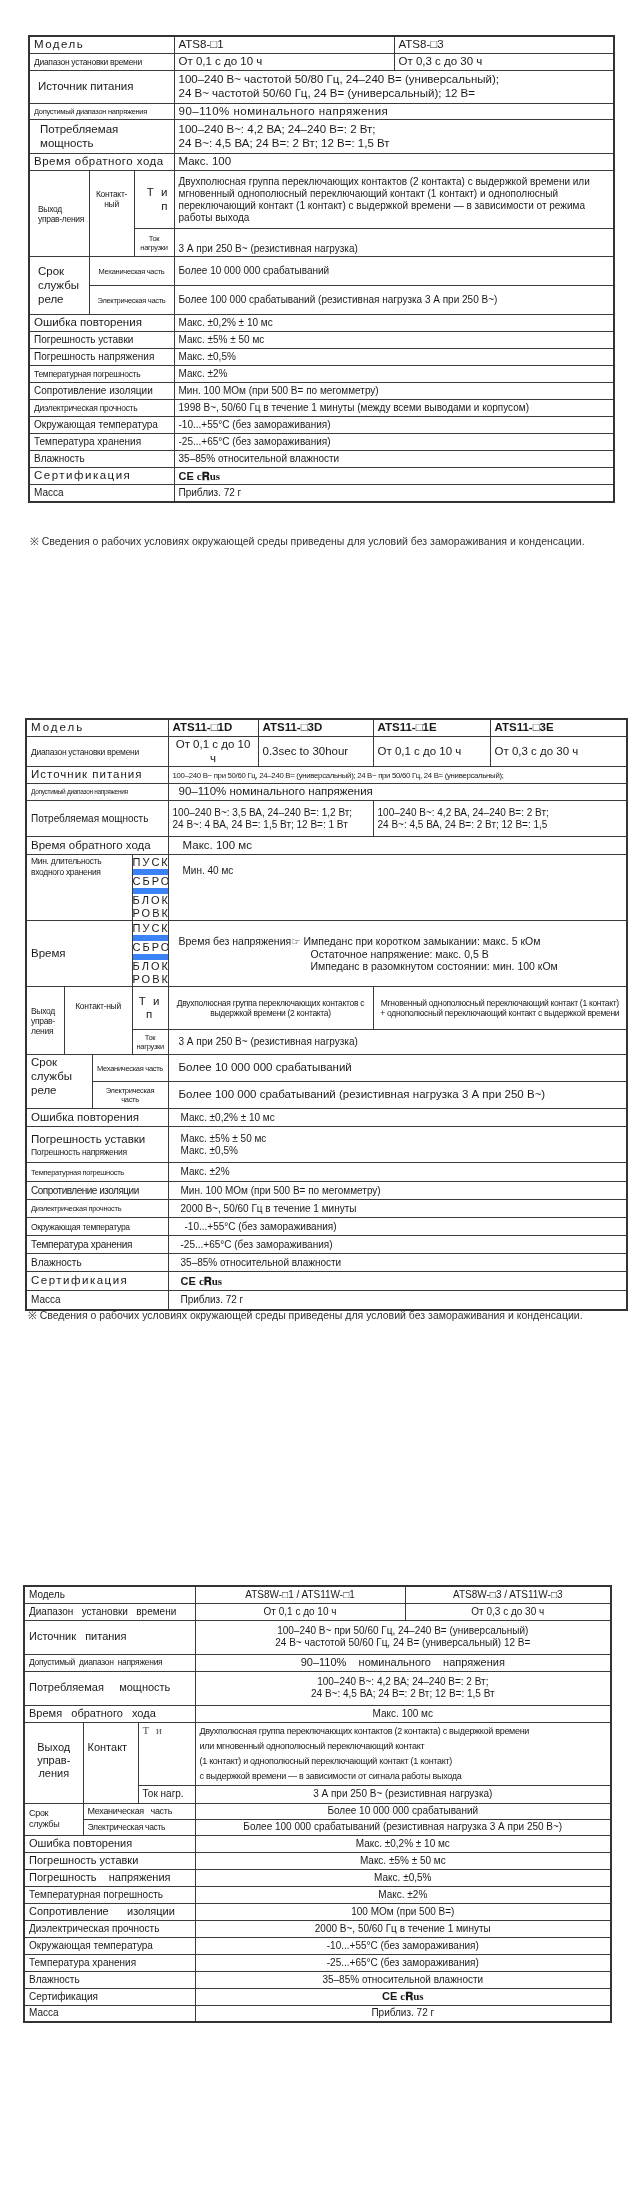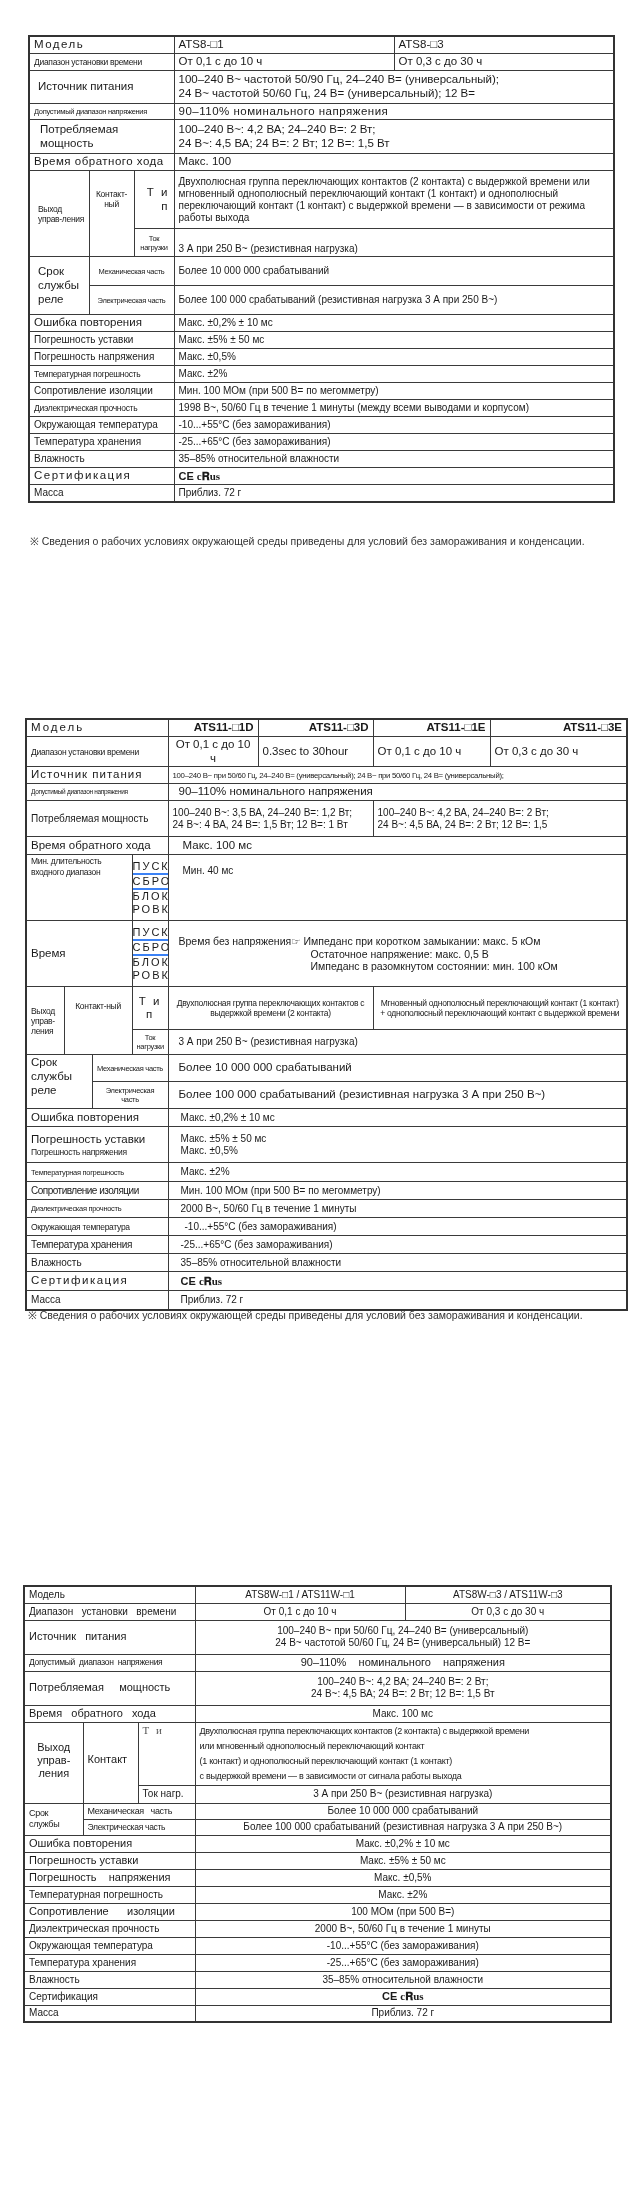--- a/index.html
+++ b/index.html
@@ -10,29 +10,29 @@
        line-height:1.2; overflow:hidden; }
   .t1 { left:28px; top:35px; width:585px; font-size:11.5px; }
   .t2 { left:25px; top:718px; width:601px; font-size:11.5px; }
   .t3 { left:23px; top:1585px; width:587px; font-size:11px; }
   .outer { border:2px solid #333; }
   .sm { font-size:8.5px; letter-spacing:-0.3px; }
   .xs { font-size:7.5px; letter-spacing:-0.3px; }
   .md { font-size:10px; }
   .spaced { letter-spacing:2px; }
   .wide { letter-spacing:1.5px; }
-  .bold { font-weight:bold;text-align:right; }
+  .bold { font-weight:bold; }
   .c { text-align:center; }
   .r { text-align:right; }
   .serif { font-family:"Liberation Serif", serif; }
   .note { position:absolute; font-size:10.5px; color:#333; }
   .cert { font-weight:bold; font-size:11px; }
   .cert .ul { font-family:"Liberation Serif", serif; font-size:11px; }
   .stack { padding:0 !important; }
-  .stack div { border-bottom:2px solid #3b82f6; text-align:center; letter-spacing:2px; font-size:11px; line-height:13px; }
+  .stack div { border-bottom:6px solid #3b82f6; text-align:center; letter-spacing:2px; font-size:11px; line-height:13px; }
   .stack div:last-child { border-bottom:none; }
 </style>
 </head>
 <body>
 
 <table class="t1 outer">
   <colgroup>
       <col style="width:60px">
       <col style="width:45px">
       <col style="width:40px">
@@ -46,21 +46,21 @@
     <td>ATS8-□3</td>
   </tr>
   <tr style="height:16px">
     <td colspan="3" class="sm">Диапазон установки времени</td>
     <td>От 0,1 с до 10 ч</td>
     <td>От 0,3 с до 30 ч</td>
   </tr>
   <tr style="height:33px">
     <td colspan="3" style="padding-left:8px">Источник питания</td>
     <td colspan="2">
-          <div>100–240 В~ частотой 50/90 Гц, 24–240 В= (универсальный);</div>
+          <div>100–240 В~ частотой 50/80 Гц, 24–240 В= (универсальный);</div>
           <div>24 В~ частотой 50/60 Гц, 24 В= (универсальный); 12 В=</div>
         </td>
   </tr>
   <tr style="height:16px">
     <td colspan="3" class="xs">Допустимый диапазон напряжения</td>
     <td colspan="2" class="wide" style="letter-spacing:0.5px">90–110% номинального напряжения</td>
   </tr>
   <tr style="height:34px">
     <td colspan="3" style="padding-left:10px">Потребляемая мощность</td>
     <td colspan="2">
@@ -182,21 +182,21 @@
     <td colspan="2" class="md">
           <div>100–240 В~: 4,2 ВА, 24–240 В=: 2 Вт;</div>
           <div>24 В~: 4,5 ВА, 24 В=: 2 Вт; 12 В=: 1,5</div>
         </td>
   </tr>
   <tr style="height:18px">
     <td colspan="4">Время обратного хода</td>
     <td colspan="4" style="padding-left:14px">Макс. 100 мс</td>
   </tr>
   <tr style="height:66px">
-    <td colspan="3" class="sm" style="vertical-align:top">Мин. длительность входного диапазон</td>
+    <td colspan="3" class="sm" style="vertical-align:top">Мин. длительность входного хранения</td>
     <td class="stack">
       <div>ПУСК</div>
       <div>СБРОС</div>
       <div>БЛОКИ РОВКА</div>
     </td>
     <td colspan="4" class="md" style="vertical-align:top;padding-top:10px;padding-left:14px">Мин. 40 мс</td>
   </tr>
   <tr style="height:66px">
     <td colspan="3">Время</td>
     <td class="stack">
@@ -316,21 +316,21 @@
           <div>100–240 В~: 4,2 ВА; 24–240 В=: 2 Вт;</div>
           <div>24 В~: 4,5 ВА; 24 В=: 2 Вт; 12 В=: 1,5 Вт</div>
         </td>
   </tr>
   <tr style="height:17px">
     <td colspan="3" style="white-space:pre">Время   обратного   хода</td>
     <td colspan="2" class="c md">Макс. 100 мс</td>
   </tr>
   <tr style="height:60px">
     <td rowspan="2" class="c" style="vertical-align:top;padding-top:18px">Выход управ-ления</td>
-    <td rowspan="2" style="vertical-align:top;padding-top:30px">Контакт</td>
+    <td rowspan="2" style="vertical-align:top;padding-top:18px">Контакт</td>
     <td class="serif" style="vertical-align:top;color:#555;letter-spacing:2px">Т и</td>
     <td colspan="2" class="sm" style="font-size:9px;line-height:15px">
       <div>Двухполюсная группа переключающих контактов (2 контакта) с выдержкой времени</div>
       <div>или мгновенный однополюсный переключающий контакт</div>
       <div>(1 контакт) и однополюсный переключающий контакт (1 контакт)</div>
       <div>с выдержкой времени — в зависимости от сигнала работы выхода</div>
     </td>
   </tr>
   <tr style="height:18px">
     <td class="md">Ток нагр.</td>

